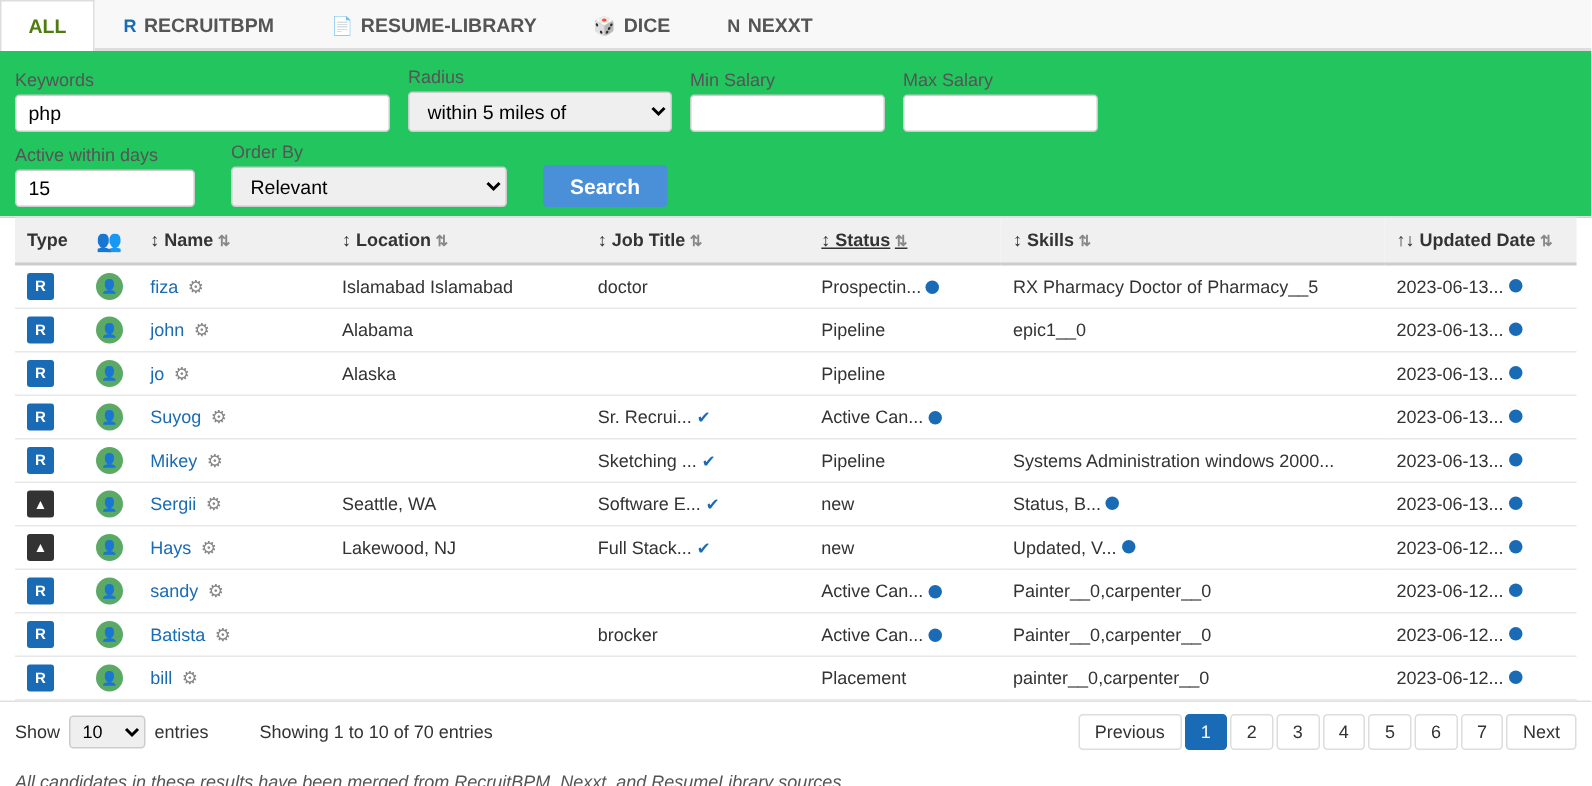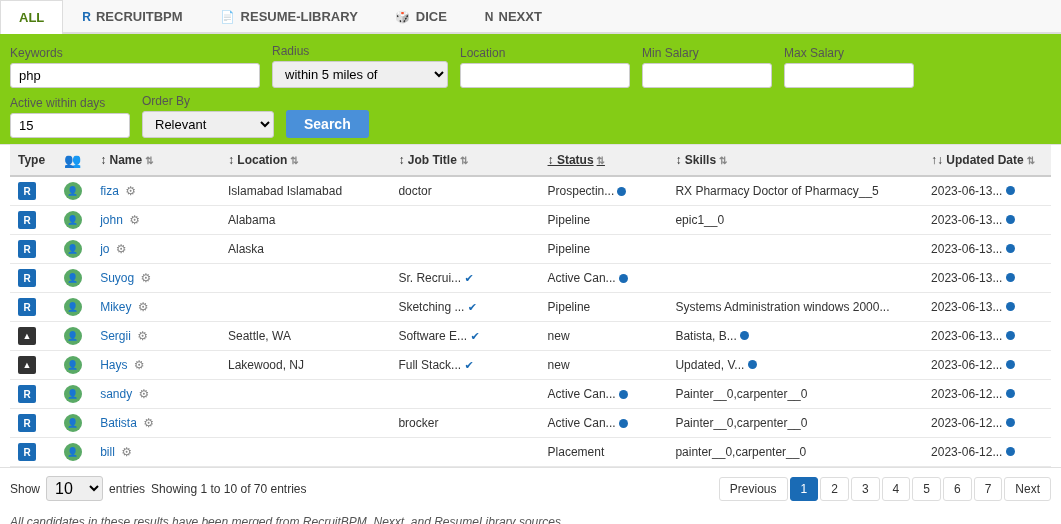--- a/index.html
+++ b/index.html
@@ -5,48 +5,48 @@
     * { box-sizing: border-box; margin: 0; padding: 0; }
     body { font-family: Arial, sans-serif; font-size: 13px; background: #fff; color: #333; width: 1061px; }
 
     
     .tabs { display: flex; border-bottom: 2px solid #ddd; background: #f8f8f8; }
     .tab { padding: 8px 18px; cursor: pointer; font-size: 13px; font-weight: bold; color: #555; border: 1px solid transparent; border-bottom: none; display: flex; align-items: center; gap: 5px; }
     .tab.active { background: #fff; border-color: #ddd; border-bottom-color: #fff; color: #4d7c0f; margin-bottom: -2px; }
     .tab-icon { font-size: 12px; }
 
     
-    .search-area { padding: 10px 10px 6px 10px; background: #84cc16; border-bottom: 1px solid #e0e0e0; }
+    .search-area { padding: 10px 10px 6px 10px; background: #22c55e; border-bottom: 1px solid #e0e0e0; }
     .search-row1 { display: flex; gap: 12px; align-items: flex-end; margin-bottom: 6px; }
     .field-group { display: flex; flex-direction: column; gap: 3px; }
     .field-group label { font-size: 12px; color: #555; }
     .field-group input, .field-group select { border: 1px solid #ccc; border-radius: 3px; padding: 4px 8px; font-size: 13px; }
     .keywords-input { width: 250px; }
     .radius-select { width: 176px; }
     .location-input { width: 170px; }
     .salary-input { width: 130px; }
-    .search-row2 { display: flex; gap: 12px; align-items: flex-end; }
+    .search-row2 { display: flex; gap: 24px; align-items: flex-end; }
     .active-days-input { width: 120px; }
-    .order-by-select { width: 132px; }
+    .order-by-select { width: 184px; }
     .search-btn { background: #4a90d9; color: #fff; border: none; border-radius: 3px; padding: 6px 18px; font-size: 14px; cursor: pointer; font-weight: bold; }
 
     
     .table-container { padding: 0 10px; }
     table { width: 100%; border-collapse: collapse; font-size: 12px; }
     thead tr { background: #f0f0f0; }
     th { padding: 7px 8px; text-align: left; font-weight: bold; color: #333; border-bottom: 2px solid #ccc; white-space: nowrap; cursor: pointer; }
     th .sort-icon { font-size: 10px; color: #888; margin-left: 3px; }
     td { padding: 5px 8px; border-bottom: 1px solid #e8e8e8; vertical-align: middle; }
     .name-link { color: #1a6bb5; text-decoration: none; }
     .gear-icon { color: #888; font-size: 12px; margin-left: 3px; cursor: pointer; }
 
     
     .table-footer { display: flex; justify-content: space-between; align-items: center; padding: 8px 10px; border-top: 1px solid #e0e0e0; }
     .show-entries { display: flex; align-items: center; gap: 6px; font-size: 12px; }
-    .show-entries select { border: 1px solid #ccc; border-radius: 3px; padding: 2px 4px; font-size: 16px; }
+    .show-entries select { border: 1px solid #ccc; border-radius: 3px; padding: 2px 4px; font-size: 12px; }
     .pagination { display: flex; gap: 2px; align-items: center; }
     .page-btn { border: 1px solid #ddd; background: #fff; padding: 4px 10px; font-size: 12px; cursor: pointer; border-radius: 3px; color: #333; }
     .page-btn.active { background: #1a6bb5; color: #fff; border-color: #1a6bb5; }
 
     
     .footer-note { padding: 6px 10px 8px 10px; font-size: 12px; color: #555; font-style: italic; }
 
     .col-type { width: 40px; }
     .col-avatar { width: 30px; }
     .col-name { width: 120px; }
@@ -90,24 +90,20 @@
     <div class="field-group">
       <label>Radius</label>
       <select class="radius-select">
         <option>within 5 miles of</option>
         <option>within 10 miles of</option>
         <option>within 25 miles of</option>
         <option>within 50 miles of</option>
       </select>
     </div>
     <div class="field-group">
-      <label>Location</label>
-      <input class="location-input" type="text" value="" style="">
-    </div>
-    <div class="field-group">
       <label>Min Salary</label>
       <input class="salary-input" type="text" value="" style="">
     </div>
     <div class="field-group">
       <label>Max Salary</label>
       <input class="salary-input" type="text" value="" style="">
     </div>
   </div>
   <div class="search-row2">
     <div class="field-group">
@@ -215,21 +211,21 @@
           <td>Systems Administration windows 2000...</td>
           <td><span>2023-06-13...</span> <span style="width:9px;height:9px;background:#1a6bb5;border-radius:50%;display:inline-block;"></span></td>
         </tr>
         <tr>
           <td><span style="width:18px;height:18px;background:#333;color:#fff;display:inline-flex;align-items:center;justify-content:center;font-size:9px;border-radius:2px;">▲</span></td>
           <td><span style="width:18px;height:18px;background:#5aaa66;color:#fff;border-radius:50%;display:inline-flex;align-items:center;justify-content:center;font-size:9px;">👤</span></td>
           <td><a href="#" class="name-link">Sergii</a> <span class="gear-icon">⚙</span></td>
           <td>Seattle, WA</td>
           <td><span>Software E...</span> <span style="color:#1a6bb5;font-size:11px;">✔</span></td>
           <td><span>new</span></td>
-          <td><span>Batista, B...</span> <span style="width:9px;height:9px;background:#1a6bb5;border-radius:50%;display:inline-block;"></span></td>
+          <td><span>Status, B...</span> <span style="width:9px;height:9px;background:#1a6bb5;border-radius:50%;display:inline-block;"></span></td>
           <td><span>2023-06-13...</span> <span style="width:9px;height:9px;background:#1a6bb5;border-radius:50%;display:inline-block;"></span></td>
         </tr>
         <tr>
           <td><span style="width:18px;height:18px;background:#333;color:#fff;display:inline-flex;align-items:center;justify-content:center;font-size:9px;border-radius:2px;">▲</span></td>
           <td><span style="width:18px;height:18px;background:#5aaa66;color:#fff;border-radius:50%;display:inline-flex;align-items:center;justify-content:center;font-size:9px;">👤</span></td>
           <td><a href="#" class="name-link">Hays</a> <span class="gear-icon">⚙</span></td>
           <td>Lakewood, NJ</td>
           <td><span>Full Stack...</span> <span style="color:#1a6bb5;font-size:11px;">✔</span></td>
           <td><span>new</span></td>
           <td><span>Updated, V...</span> <span style="width:9px;height:9px;background:#1a6bb5;border-radius:50%;display:inline-block;"></span></td>
@@ -282,21 +278,21 @@
 <div class="table-footer">
   <div class="show-entries">
     <span>Show</span>
     <select>
       <option>10</option>
       <option>25</option>
       <option>50</option>
       <option>100</option>
     </select>
     <span>entries</span>
-    <span style="margin-left:0;">Showing 1 to 10 of 70 entries</span>
+    <span style="margin-left:28px;">Showing 1 to 10 of 70 entries</span>
   </div>
   <div class="pagination">
     <button class="page-btn">Previous</button>
     <button class="page-btn active">1</button>
     <button class="page-btn">2</button>
     <button class="page-btn">3</button>
     <button class="page-btn">4</button>
     <button class="page-btn">5</button>
     <button class="page-btn">6</button>
     <button class="page-btn">7</button>

